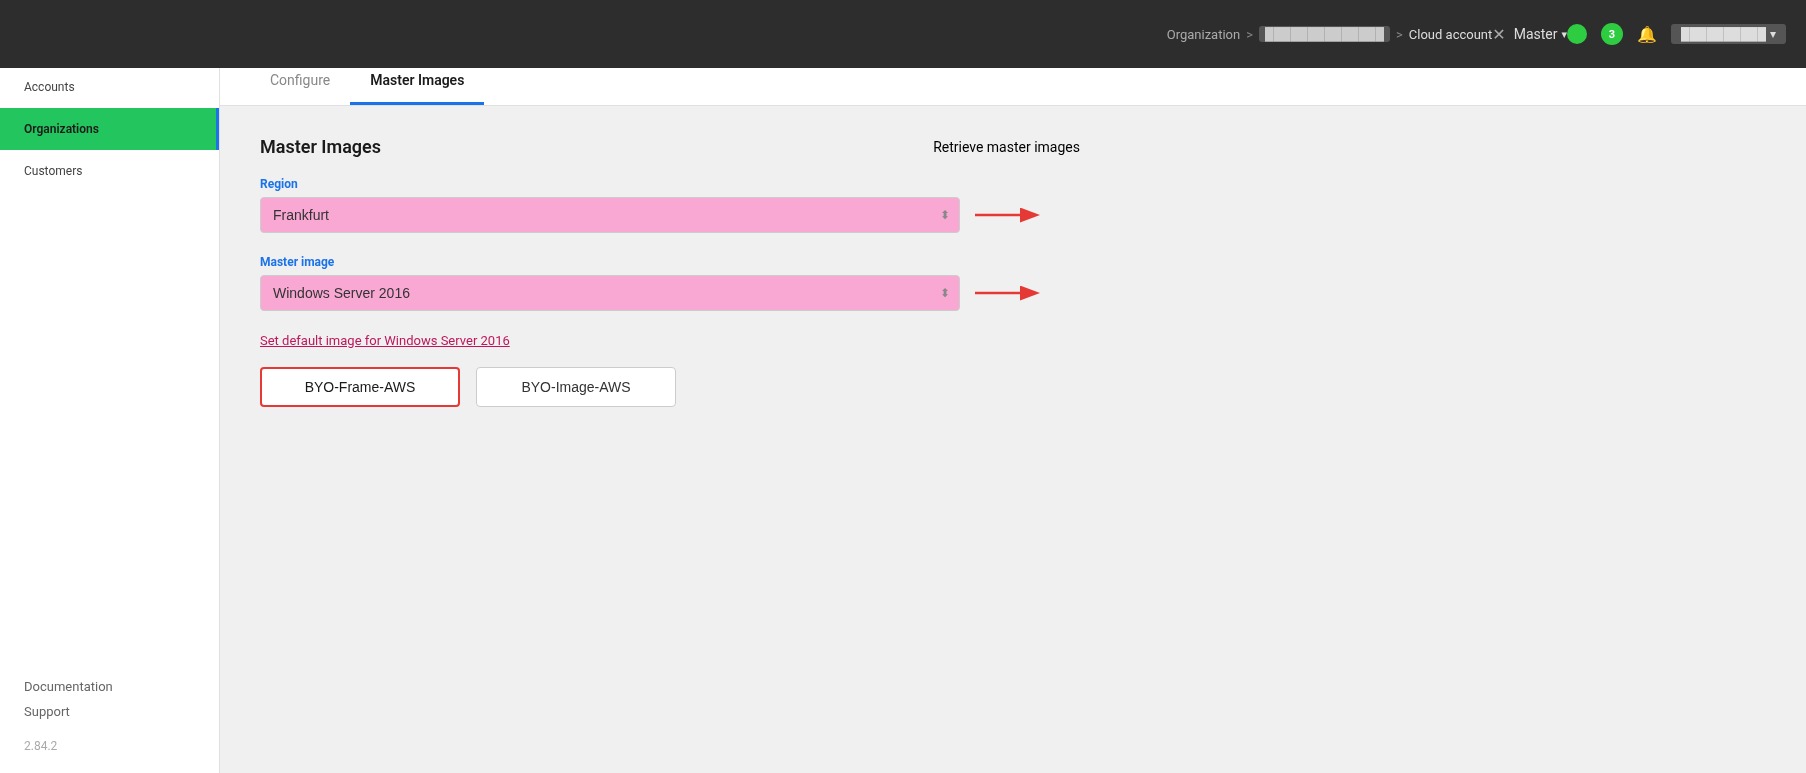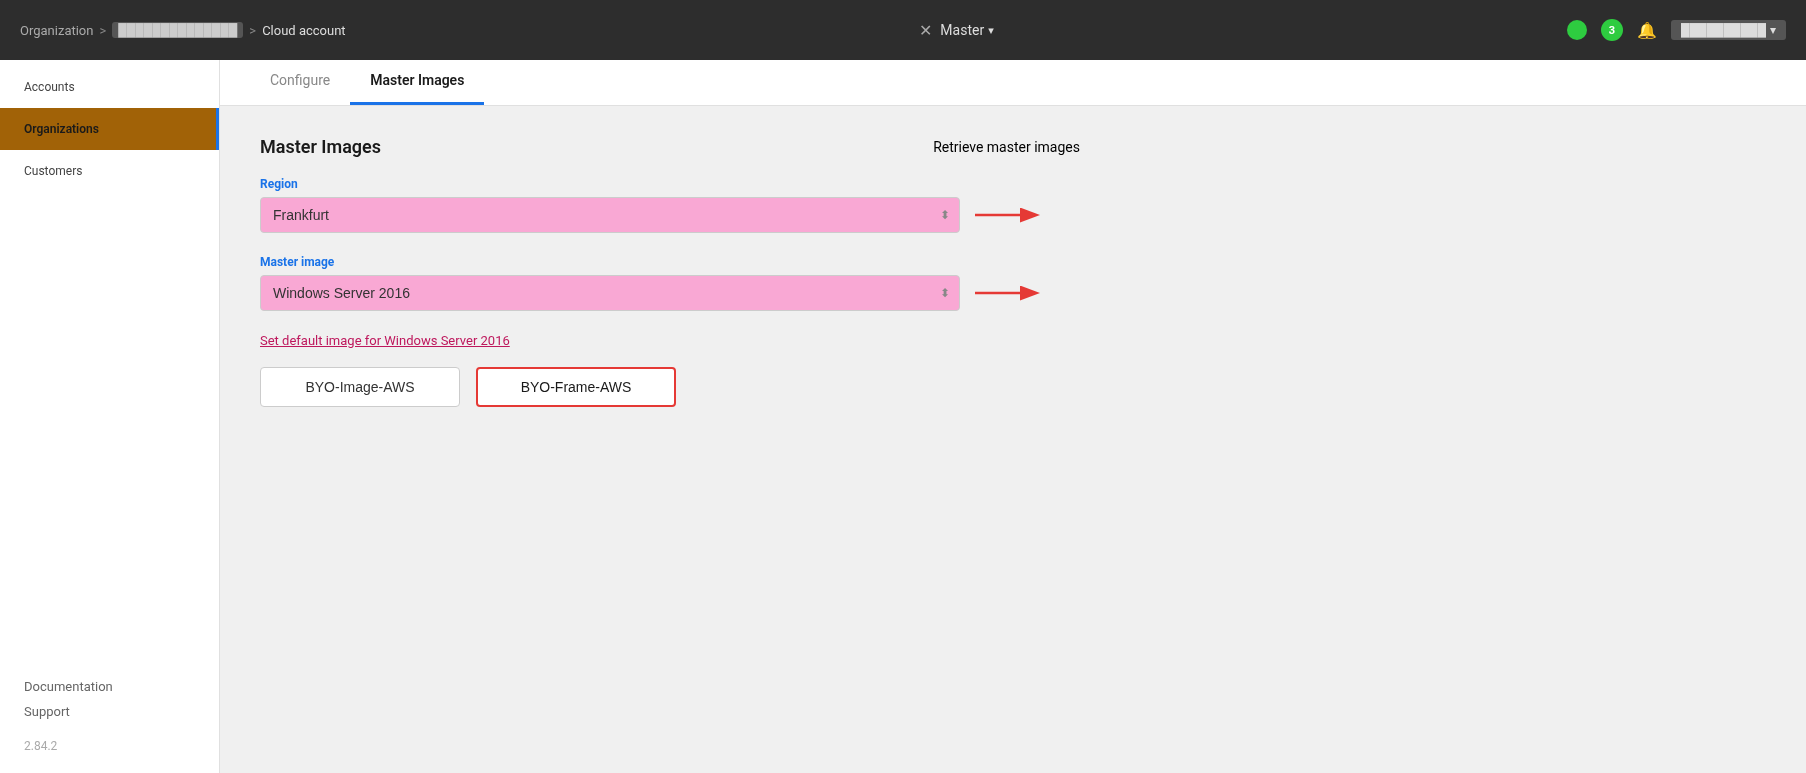--- a/index.html
+++ b/index.html
@@ -1,25 +1,25 @@
 <!DOCTYPE html>
 <html><head>
   <meta charset="utf-8">
   <style>
     * { box-sizing: border-box; margin: 0; padding: 0; }
     body { font-family: -apple-system, BlinkMacSystemFont, 'Segoe UI', Roboto, sans-serif; background: #f0f0f0; height: 773px; overflow: hidden; }
 
     
     .navbar {
       background: #2d2d2d;
-      height: 60px;
+      height: 68px;
       display: flex;
       align-items: center;
       padding: 8px 20px;
-      justify-content: space-between;
+      justify-content: flex-end;
       position: fixed;
       top: 0; left: 0; right: 0;
       z-index: 100;
     }
     .navbar-left {
       display: flex;
       align-items: center;
       gap: 6px;
       color: #ccc;
       font-size: 13px;
@@ -90,21 +90,21 @@
     .sidebar-item {
       padding: 14px 24px;
       font-size: 12px;
       color: #444;
       cursor: pointer;
       position: relative;
     }
     .sidebar-item.active {
       color: #1a1a1a;
       font-weight: 600;
-      background: #a16207;
+      background: #22c55e;
     }
     .sidebar-item.active::after {
       content: '';
       position: absolute;
       right: 0; top: 0; bottom: 0;
       width: 3px;
       background: #1a73e8;
     }
     .sidebar-bottom {
       padding: 0 24px;
@@ -354,20 +354,20 @@
                 </marker>
               </defs>
             </svg>
           </div>
         </div>
       </div>
 
       <div class="form-group">
         <div class="default-label">Set default image for Windows Server 2016</div>
         <div class="image-buttons">
+          <button class="image-btn selected">BYO-Frame-AWS</button>
           <button class="image-btn">BYO-Image-AWS</button>
-          <button class="image-btn selected">BYO-Frame-AWS</button>
         </div>
       </div>
 
     </div>
   </main>
 </div>
 
 </body></html>

